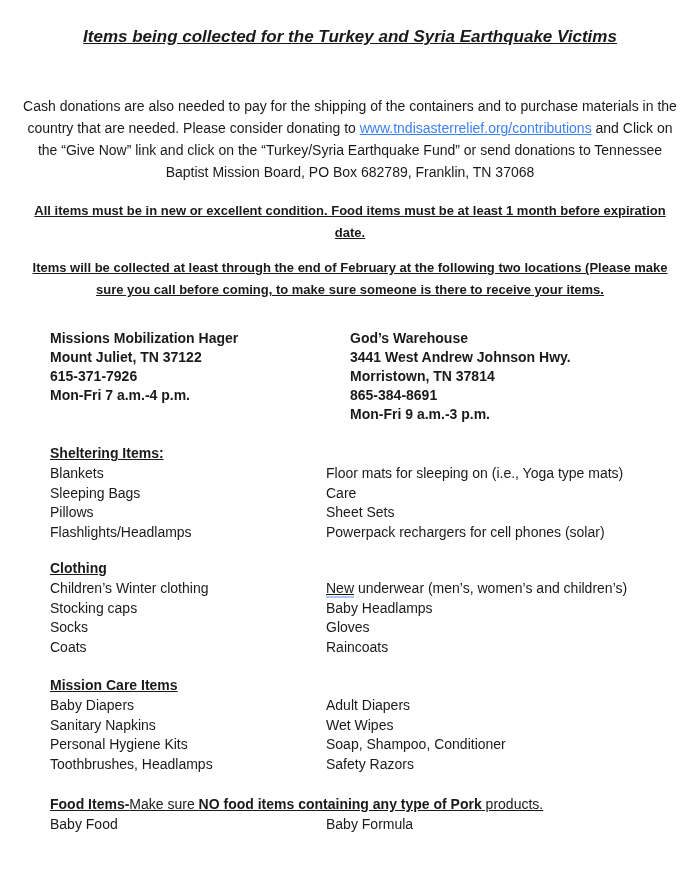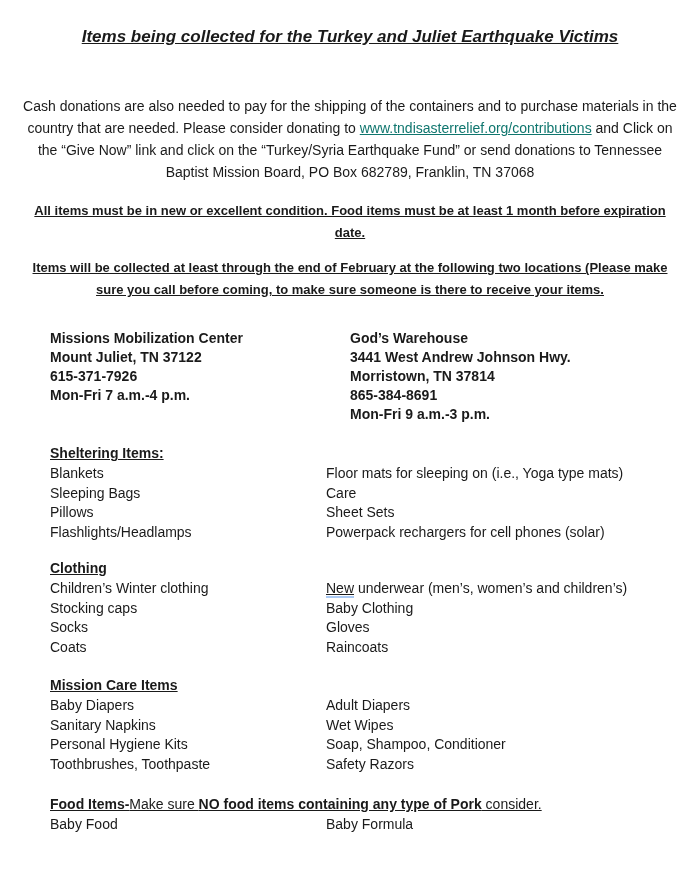--- a/index.html
+++ b/index.html
@@ -9,21 +9,21 @@
     font-family:"Liberation Sans",sans-serif;color:#1a1a1a;
   }
   .title{
     margin:0;text-align:center;font-size:17px;font-weight:bold;font-style:italic;
     text-decoration:underline;line-height:22px;
   }
   .intro{
     width:660px;margin:47px auto 0;text-align:center;
     font-size:14px;line-height:22px;
   }
-  .intro a{color:#0f766e;text-decoration:underline;cursor:pointer;}
+  .intro a{color:#3b82f6;text-decoration:underline;cursor:pointer;}
   .notice{
     width:650px;margin:17px auto 0;text-align:center;
     font-size:13px;font-weight:bold;line-height:22px;text-decoration:underline;
   }
   .notice2{margin-top:13px;}
   .locations{
     display:flex;margin:28px 0 0 50px;
     font-size:14px;font-weight:bold;line-height:19px;
   }
   .loc-left{width:300px;}
@@ -39,31 +39,31 @@
   .col-right{flex:1;}
   .food-heading{font-size:14px;line-height:20px;text-decoration:underline;margin:0 0 1px 0;}
   .food-heading .b{font-weight:bold;}
   .new-word{text-decoration:underline;border-bottom:2px solid #a9c9f4;}
 </style>
 </head>
 <body>
 
 <div class="page">
 
-  <h1 class="title">Items being collected for the Turkey and Juliet Earthquake Victims</h1>
+  <h1 class="title">Items being collected for the Turkey and Syria Earthquake Victims</h1>
 
   <p class="intro"><span>Cash donations are also needed to pay for the shipping of the containers and to purchase materials in the country that are needed.  Please consider donating to </span><a class="link" href="www.tndisasterrelief.org/contributions">www.tndisasterrelief.org/contributions</a><span> and Click on the “Give Now” link and click on the “Turkey/Syria Earthquake Fund” or send donations to Tennessee Baptist Mission Board, PO Box 682789, Franklin, TN 37068</span></p>
 
   <p class="notice">All items must be in new or excellent condition. Food items must be at least 1 month before expiration date.</p>
 
   <p class="notice notice2">Items will be collected at least through the end of February at the following two locations (Please make sure you call before coming, to make sure someone is there to receive your items.</p>
 
   <div class="locations">
     <div class="loc-col loc-left">
-      <div>Missions Mobilization Center</div>
+      <div>Missions Mobilization Hager</div>
       <div>Mount Juliet, TN 37122</div>
       <div>615-371-7926</div>
       <div>Mon-Fri 7 a.m.-4 p.m.</div>
     </div>
     <div class="loc-col">
       <div>God’s Warehouse</div>
       <div>3441 West Andrew Johnson Hwy.</div>
       <div>Morristown, TN 37814</div>
       <div>865-384-8691</div>
       <div>Mon-Fri 9 a.m.-3 p.m.</div>
@@ -92,47 +92,47 @@
     <h2 class="section-heading">Clothing</h2>
     <div class="cols">
       <div class="col-left">
         <div>Children’s Winter clothing</div>
         <div>Stocking caps</div>
         <div>Socks</div>
         <div>Coats</div>
       </div>
       <div class="col-right">
         <div><span class="new-word">New</span><span> underwear (men’s, women’s and children’s)</span></div>
-        <div>Baby Clothing</div>
+        <div>Baby Headlamps</div>
         <div>Gloves</div>
         <div>Raincoats</div>
       </div>
     </div>
   </section>
 
   <section class="list-section sec-personal">
     <h2 class="section-heading">Mission Care Items</h2>
     <div class="cols">
       <div class="col-left">
         <div>Baby Diapers</div>
         <div>Sanitary Napkins</div>
         <div>Personal Hygiene Kits</div>
-        <div>Toothbrushes, Toothpaste</div>
+        <div>Toothbrushes, Headlamps</div>
       </div>
       <div class="col-right">
         <div>Adult Diapers</div>
         <div>Wet Wipes</div>
         <div>Soap, Shampoo, Conditioner</div>
         <div>Safety Razors</div>
       </div>
     </div>
   </section>
 
   <section class="list-section sec-food">
-    <div class="food-heading"><span class="b">Food Items-</span><span>Make sure </span><span class="b">NO food items containing any type of Pork</span><span> consider.</span></div>
+    <div class="food-heading"><span class="b">Food Items-</span><span>Make sure </span><span class="b">NO food items containing any type of Pork</span><span> products.</span></div>
     <div class="cols">
       <div class="col-left">
         <div>Baby Food</div>
       </div>
       <div class="col-right">
         <div>Baby Formula</div>
       </div>
     </div>
   </section>
 

